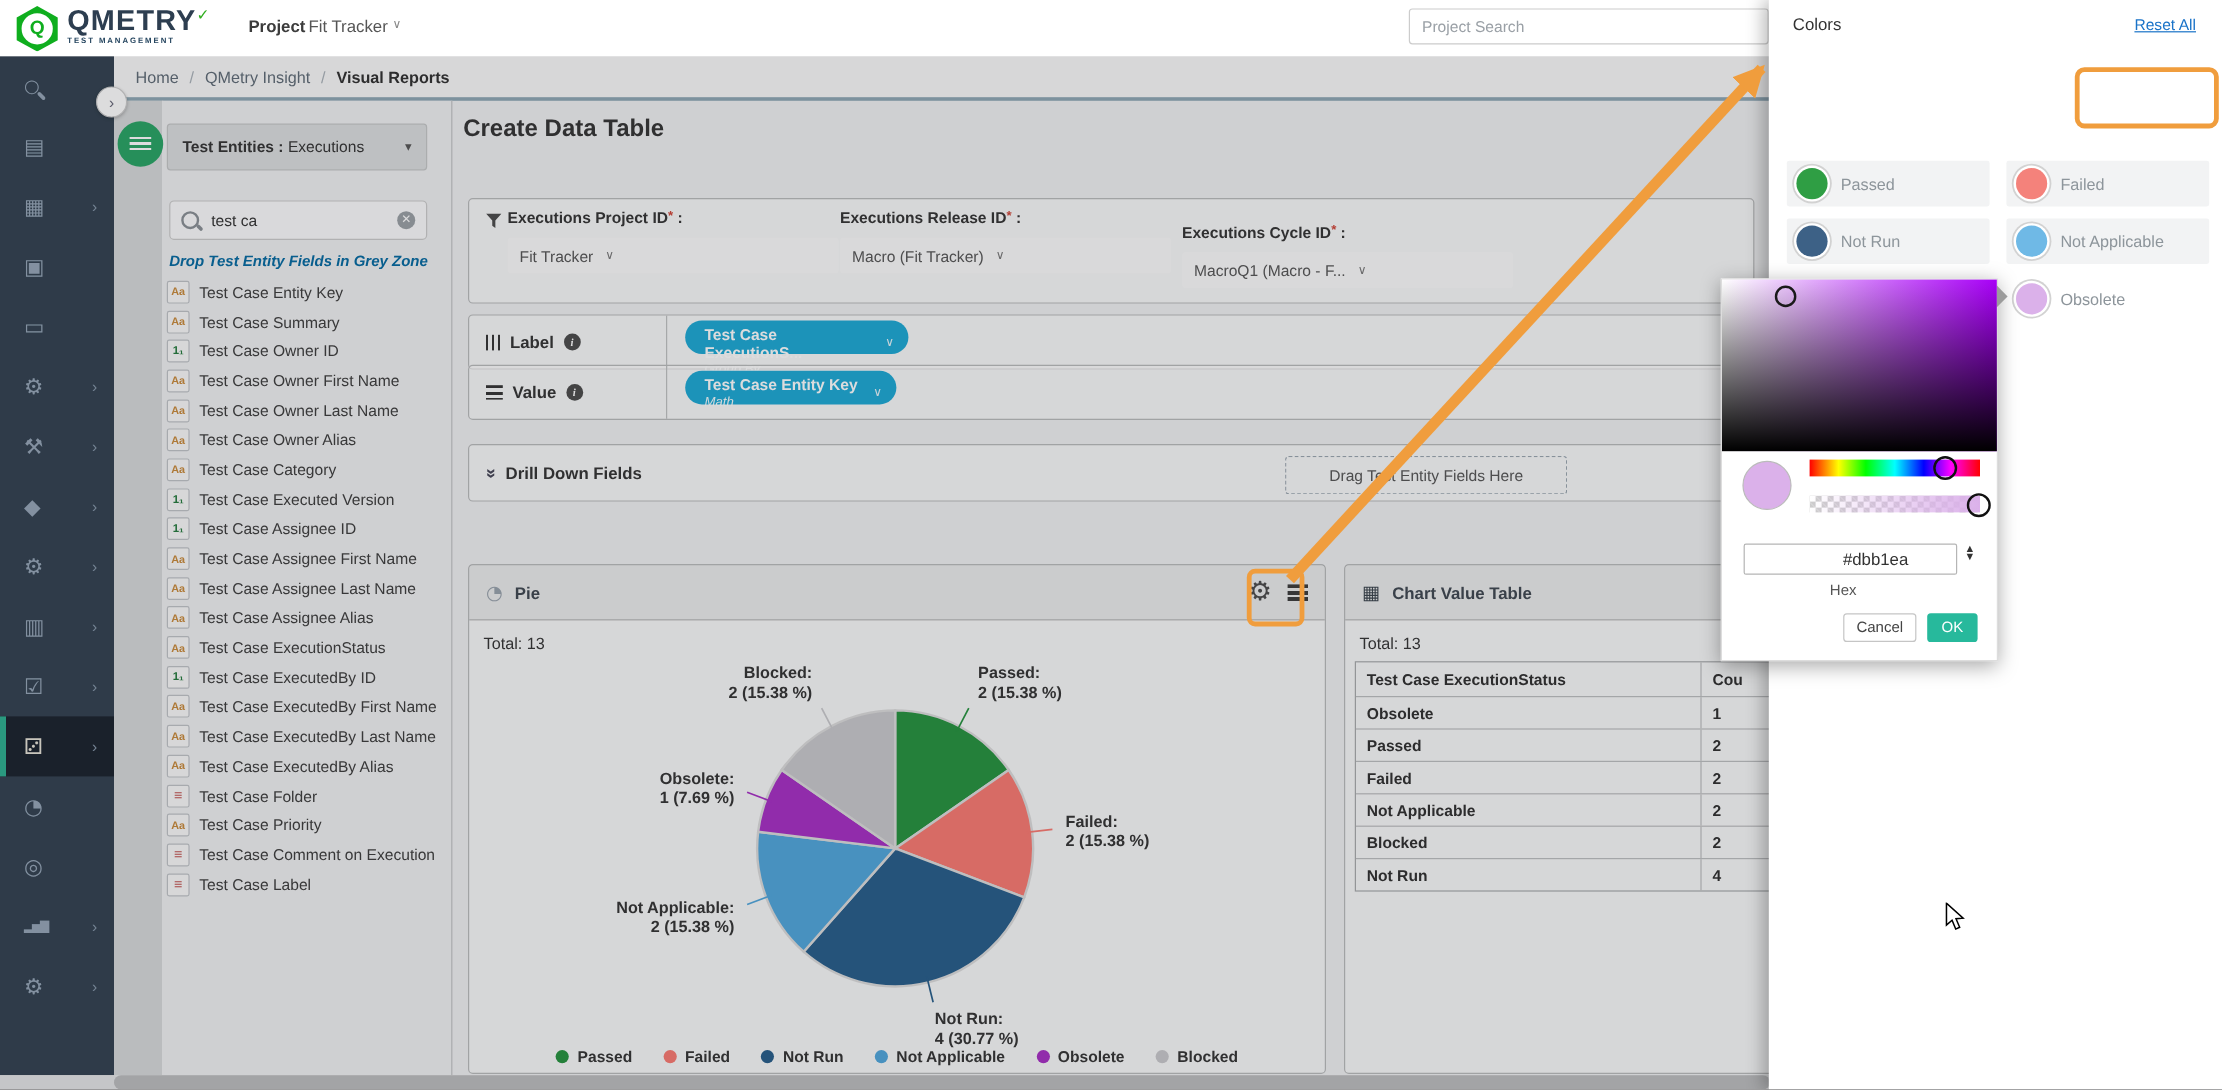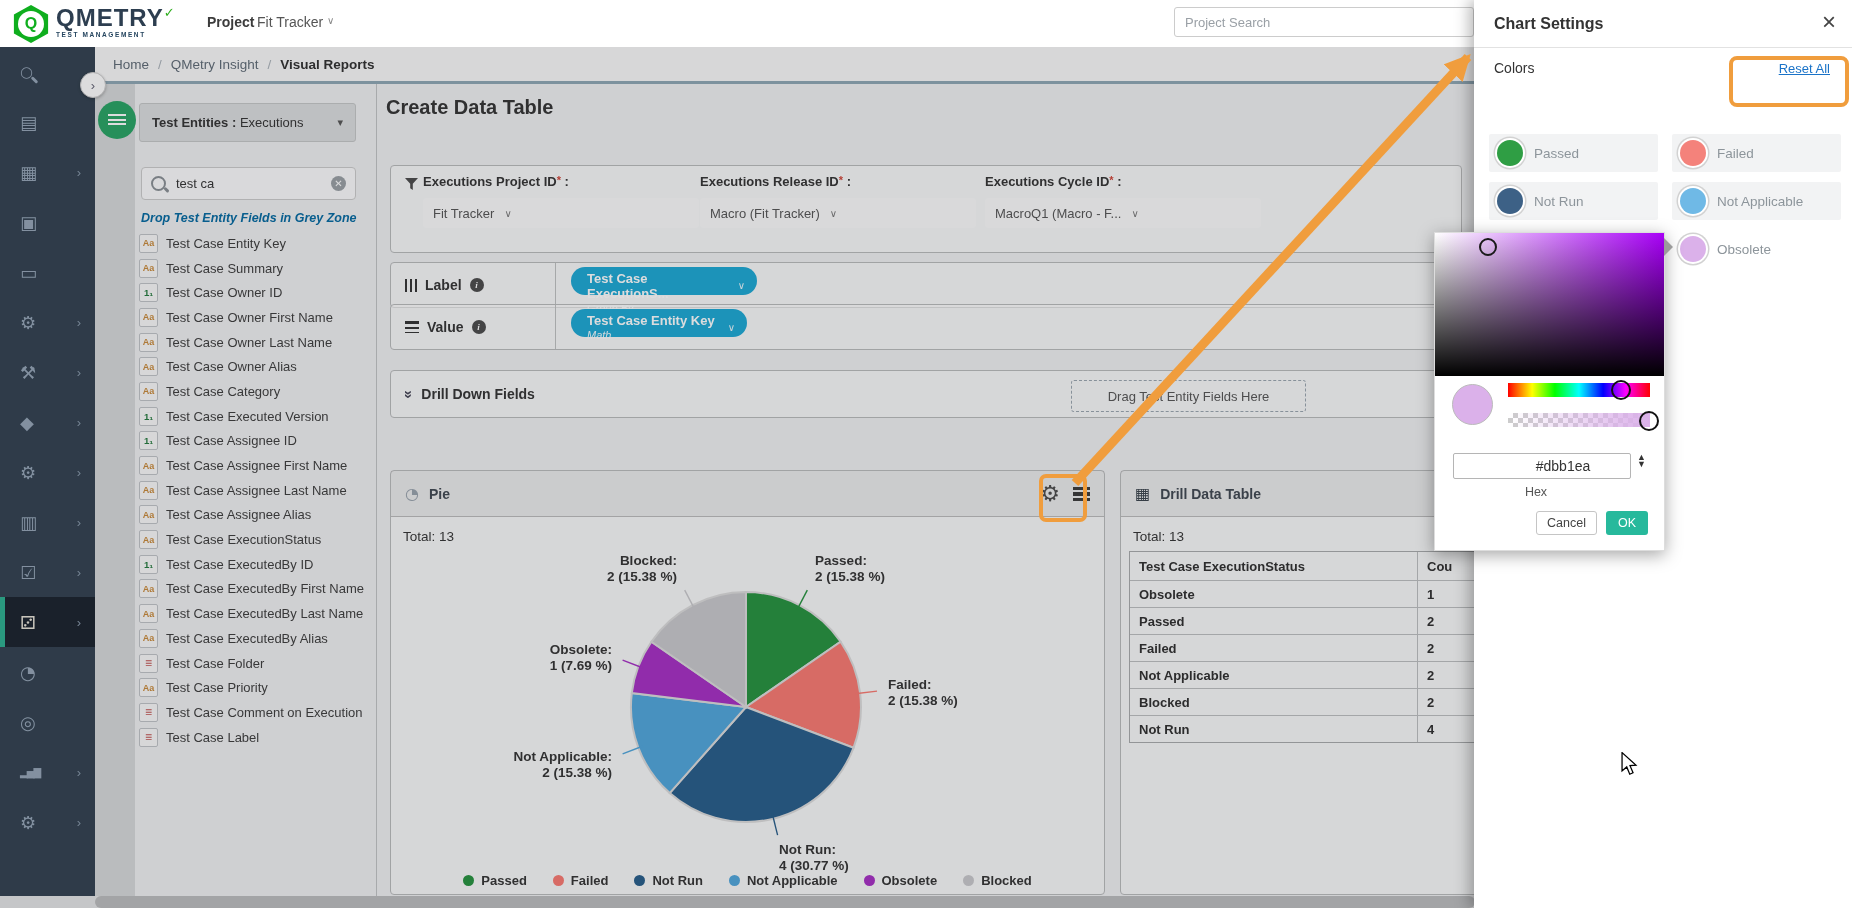--- a/index.html
+++ b/index.html
@@ -355,21 +355,21 @@
           <span class="dd-caret">∨</span>
         </div>
       </div>
         <div class="fgroup" style="left: 309px;">
         <div class="flabel"><span>Executions Release ID</span><span class="fstar">*</span> :</div>
         <div class="fvalue">
           <span>Macro (Fit Tracker)</span>
           <span class="dd-caret">∨</span>
         </div>
       </div>
-        <div class="fgroup" style="left: 594px;">
+        <div class="fgroup" style="left: 594px; margin-top: 12px;">
         <div class="flabel"><span>Executions Cycle ID</span><span class="fstar">*</span> :</div>
         <div class="fvalue">
           <span>MacroQ1 (Macro - F...</span>
           <span class="dd-caret">∨</span>
         </div>
       </div>
       </div>
   </div>
 
   <div class="panelbox rowbox" style="top:262px;height:46px;">
@@ -460,21 +460,21 @@
         <span class="lg-item">
           <span class="lg-dot" style="background:#c9c9cc"></span>
           <span>Blocked</span>
         </span>
       </div>
   </div>
 
   <div class="panelbox" id="table-panel">
     <div class="chart-panel-head">
       <span class="grid-ic">▦</span>
-      <span class="panel-title">Drill Data Table</span>
+      <span class="panel-title">Chart Value Table</span>
     </div>
     <div class="total-line"><b>Total:</b> <span>13</span></div>
     <div id="data-table">
       <div class="t-row head">
         <div class="t-c1">Test Case ExecutionStatus</div>
         <div class="t-c2">Cou</div>
       </div>
       <div>
 
       <div class="t-row">
@@ -501,24 +501,20 @@
           <div class="t-c1">Not Run</div>
           <div class="t-c2">4</div>
         </div>
         </div>
     </div>
   </div>
 
   <div id="dim"></div>
 
   <aside id="settings">
-    <div class="title-row">
-      <span id="settings-title">Chart Settings</span>
-      <span id="settings-close">×</span>
-    </div>
     <div class="colors-row">
       <span id="colors-label">Colors</span>
       <span id="reset-link">Reset All</span>
     </div>
     <div id="swatch-grid">
 
     <div class="sw-cell">
         <span class="sw-dot" style="background: rgb(47, 158, 68);"></span>
         <span class="sw-label">Passed</span>
       </div>

